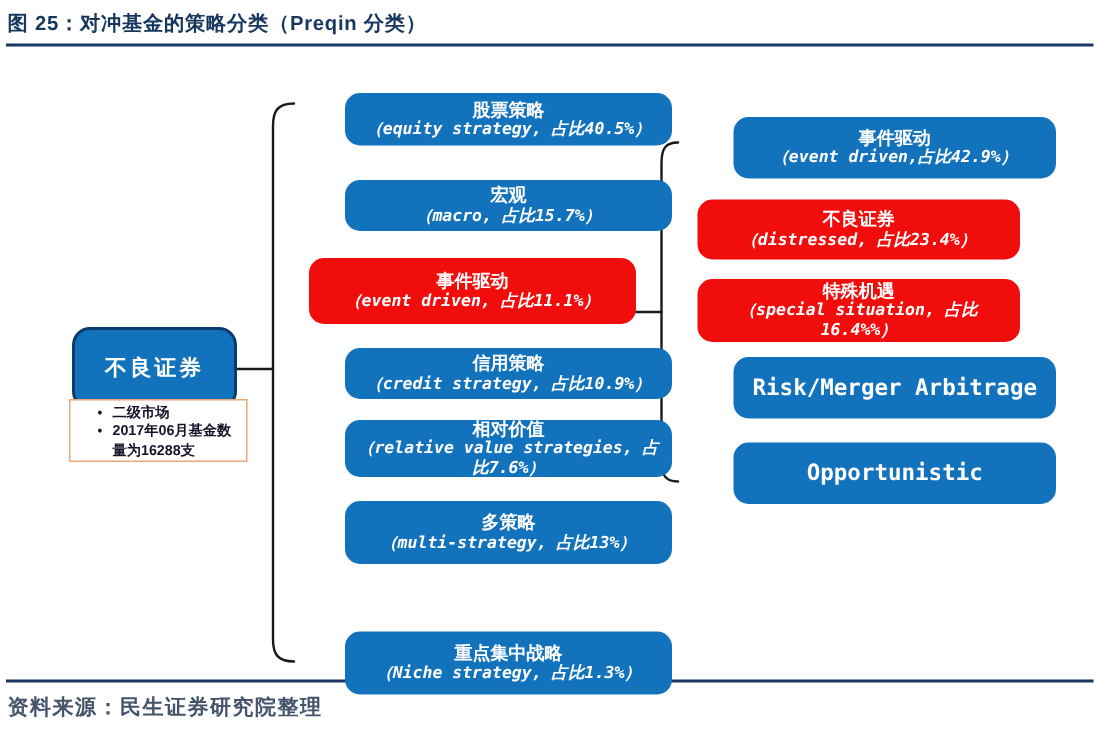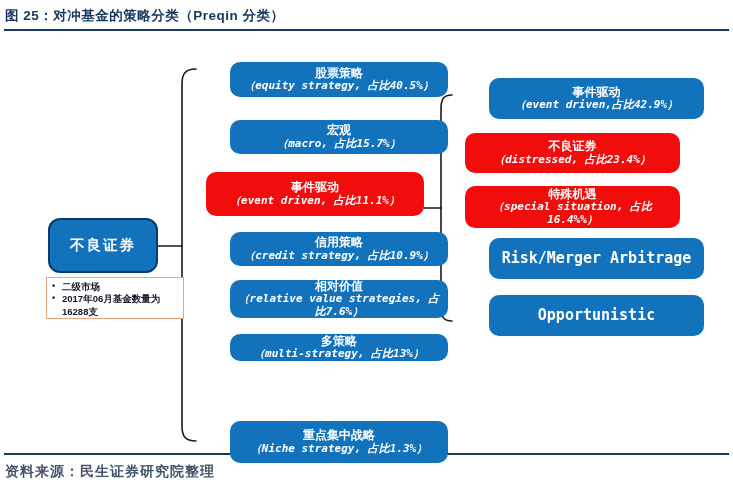--- a/index.html
+++ b/index.html
@@ -35,23 +35,23 @@
   .node .single{font-size:15px;}
   .mid{left:206px;width:218px;}
   .right{left:465px;width:215px;}
   .root-box{
     position:absolute;left:48px;top:218px;width:110px;height:55px;
     background:#1272BC;border:2.5px solid #0A3A6E;border-radius:12px;
     color:#fff;display:flex;align-items:center;justify-content:center;
     font-weight:bold;font-size:14.5px;letter-spacing:2px;box-sizing:border-box;
   }
   .note-box{
-    position:absolute;left:46px;top:277px;width:138px;height:42px;
+    position:absolute;left:46px;top:266px;width:119px;height:42px;
     border:1.5px solid #E8A87C;background:#fff;box-sizing:border-box;
-    padding:3px 4px 2px 3px;
+    padding:3px 4px 2px 16px;
   }
   .note-item{
     font-size:9.5px;font-weight:bold;color:#141428;line-height:1.3;
     padding-left:12px;position:relative;
   }
   .note-item::before{
     content:"•";position:absolute;left:2px;top:0;font-size:9px;color:#141428;
   }
   svg.connectors{position:absolute;left:0;top:0;z-index:0;}
   .node,.root-box,.note-box{z-index:1;}
@@ -90,21 +90,21 @@
   <div class="en">（event driven, 占比11.1%）</div>
 </div>
 <div class="node mid v-blue" style="top:232px;height:34px">
   <div class="zh">信用策略</div>
   <div class="en">（credit strategy, 占比10.9%）</div>
 </div>
 <div class="node mid v-blue" style="top:280px;height:38px">
   <div class="zh">相对价值</div>
   <div class="en">（relative value strategies, 占比7.6%）</div>
 </div>
-<div class="node mid v-blue" style="top:334px;height:27px">
+<div class="node mid v-blue" style="top:334px;height:42px">
   <div class="zh">多策略</div>
   <div class="en">（multi-strategy, 占比13%）</div>
 </div>
 <div class="node mid v-blue" style="top:421px;height:42px">
   <div class="zh">重点集中战略</div>
   <div class="en">（Niche strategy, 占比1.3%）</div>
 </div>
 
 <div class="node right v-blue" style="top:78px;height:41px">
   <div class="zh">事件驱动</div>

